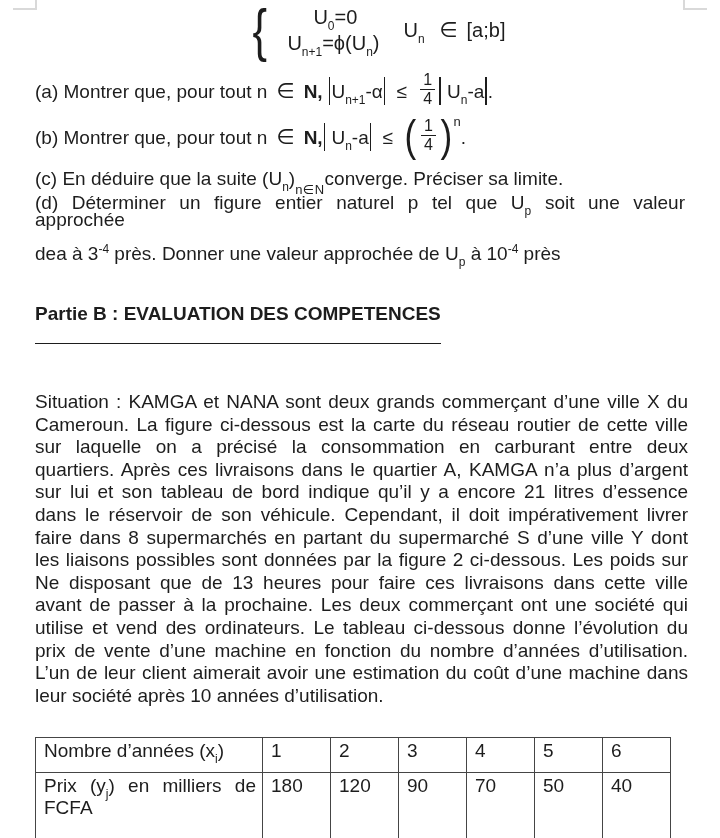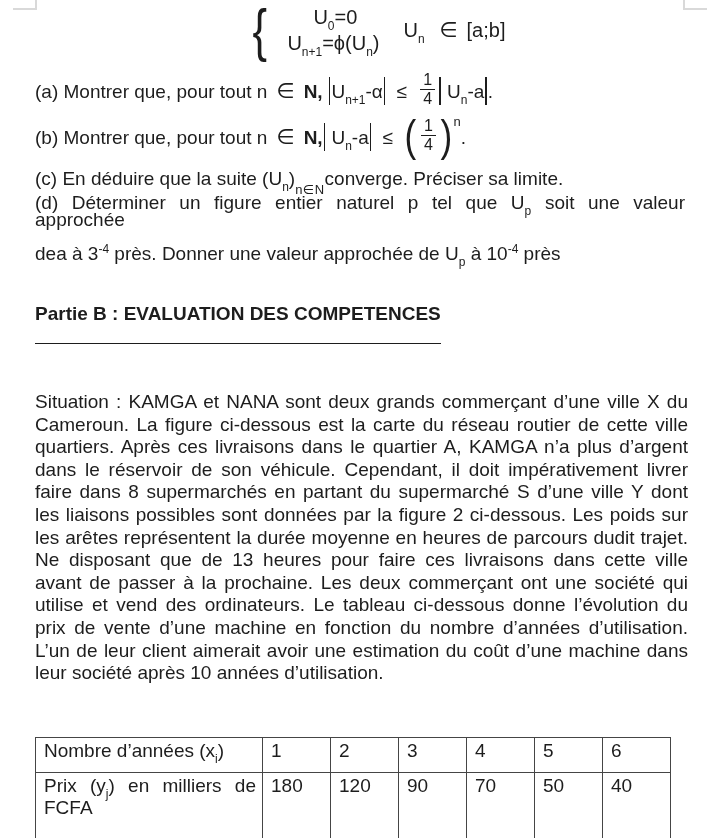--- a/index.html
+++ b/index.html
@@ -111,25 +111,26 @@
     <span>dea à 3</span><sup>-4</sup><span> près. Donner une valeur approchée de U</span><sub>p</sub><span> à 10</span><sup>-4</sup><span> près</span>
   </div>
 
   <div class="abs heading">
     <span>Partie B : EVALUATION DES COMPETENCES</span>
   </div>
 
   <div class="abs para">
     <div class="pline">Situation : KAMGA et NANA sont deux grands commerçant d’une ville X du</div>
     <div class="pline">Cameroun. La figure ci-dessous est la carte du réseau routier de cette ville</div>
+    <div class="pline">sur laquelle on a précisé la consommation en carburant entre deux</div>
     <div class="pline">quartiers. Après ces livraisons dans le quartier A, KAMGA n’a plus d’argent</div>
+    <div class="pline">sur lui et son tableau de bord indique qu’il y a encore 21 litres d’essence</div>
     <div class="pline">dans le réservoir de son véhicule. Cependant, il doit impérativement livrer</div>
     <div class="pline">faire dans 8 supermarchés en partant du supermarché S d’une ville Y dont</div>
     <div class="pline">les liaisons possibles sont données par la figure 2 ci-dessous. Les poids sur</div>
-    <div class="pline">les arêtes représentent la durée moyenne en heures de parcours dudit trajet.</div>
     <div class="pline">Ne disposant que de 13 heures pour faire ces livraisons dans cette ville</div>
     <div class="pline">avant de passer à la prochaine. Les deux commerçant ont une société qui</div>
     <div class="pline">utilise et vend des ordinateurs. Le tableau ci-dessous donne l’évolution du</div>
     <div class="pline">prix de vente d’une machine en fonction du nombre d’années d’utilisation.</div>
     <div class="pline">L’un de leur client aimerait avoir une estimation du coût d’une machine dans</div>
     <div class="pline last">leur société après 10 années d’utilisation.</div>
   </div>
 
   <table class="data">
     <tbody>

